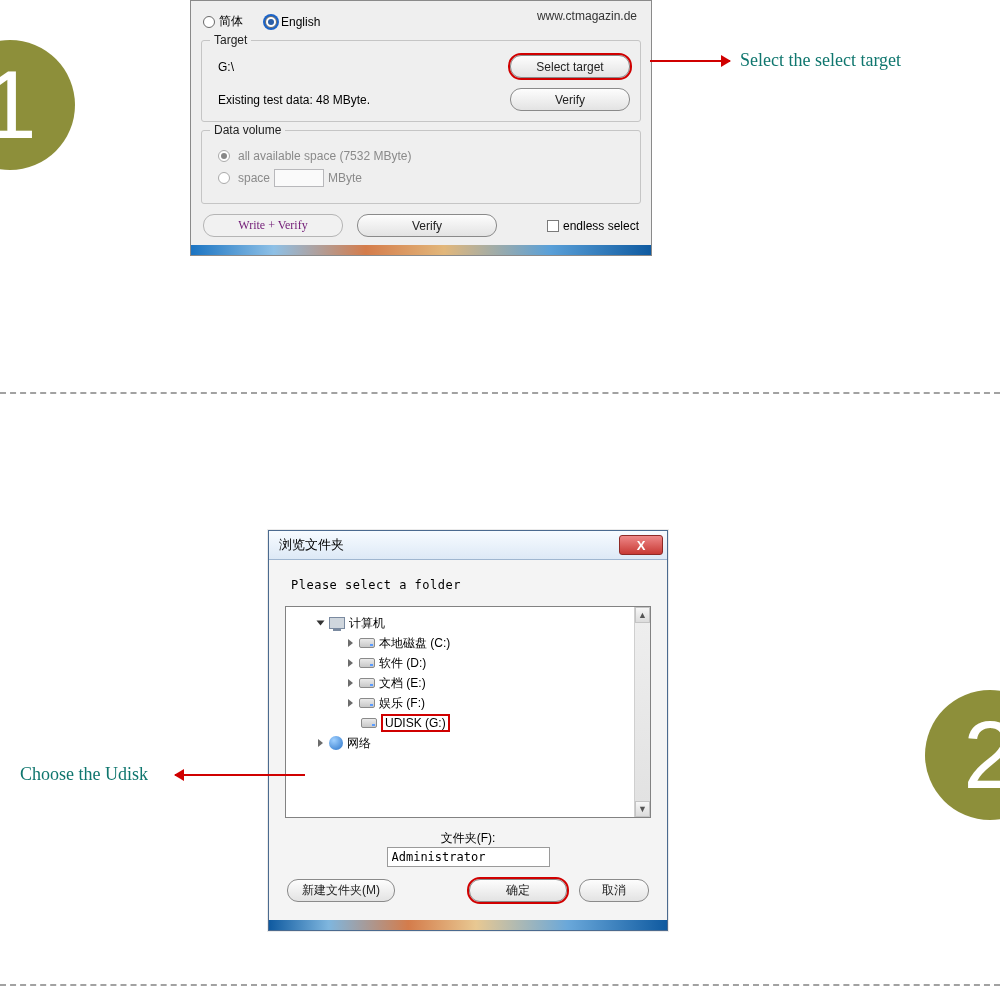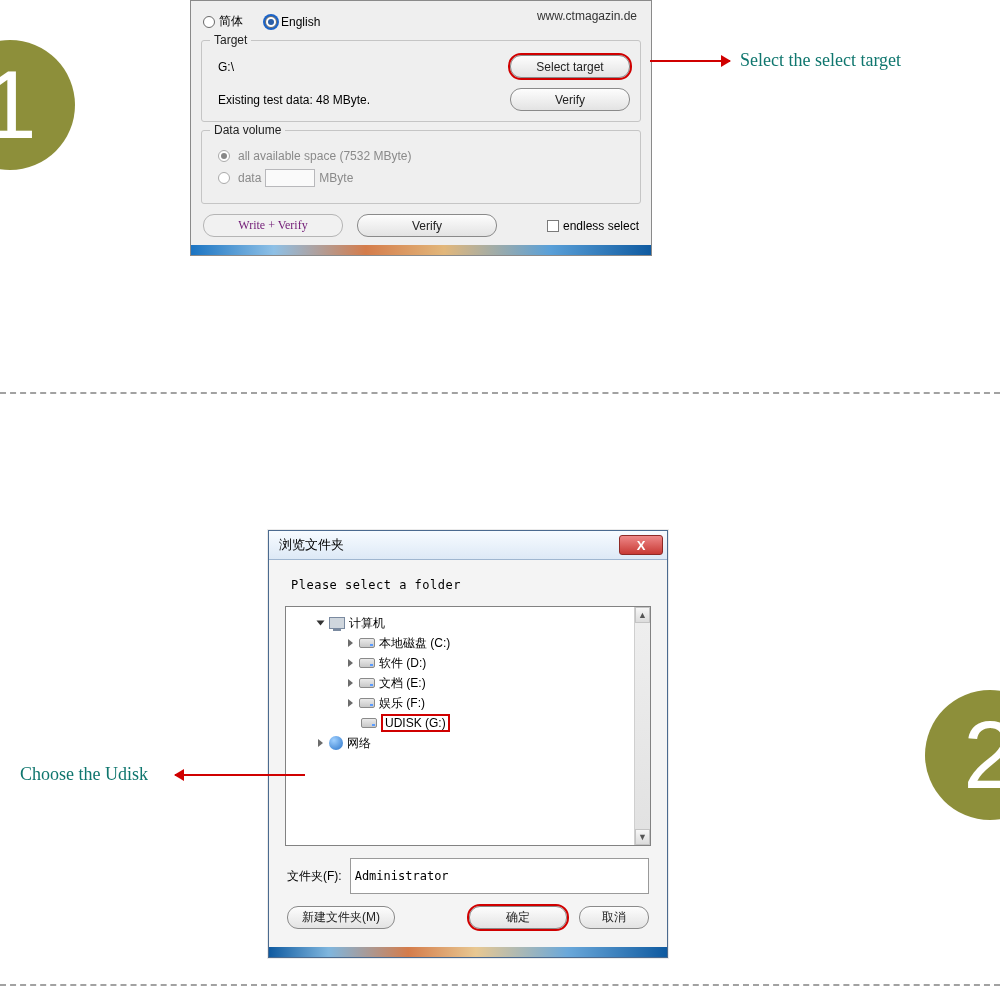--- a/index.html
+++ b/index.html
@@ -126,21 +126,21 @@
   .closebtn {
     width:44px; height:20px; border-radius:3px;
     background: linear-gradient(#e88,#c83a35);
     border:1px solid #8e2a26;
     display:flex; align-items:center; justify-content:center;
     color:#fff; font-weight:bold; font-size:13px; cursor:pointer;
   }
   .dlg-inner { padding:14px 16px 14px 16px; background:#f4f4f4;}
   .prompt { font-family: "NSimSun","SimSun",Consolas,monospace; font-size:12px; margin:4px 0 14px 6px; letter-spacing:.5px;}
   .tree {
-    background:#fff; border:1px solid #828282; height:240px;
+    background:#fff; border:1px solid #828282; height:212px;
     padding:6px 4px 6px 6px; overflow:hidden; position:relative;
     font-size:12px;
   }
   .tree .scrollbar {
     position:absolute; right:0; top:0; bottom:0; width:16px;
     background:linear-gradient(#efefef,#e1e1e1);
     border-left:1px solid #cfcfcf;
   }
   .tree .sbtn { position:absolute; left:0; right:0; height:16px; background:linear-gradient(#f7f7f7,#dcdcdc); border:1px solid #c4c4c4; display:flex;align-items:center;justify-content:center; font-size:9px; color:#555;}
   .tree .sbtn.up{ top:0;} .tree .sbtn.dn{ bottom:0;}
@@ -152,21 +152,21 @@
   }
   .node.open .tw { transform: rotate(90deg); border-left-color:#333;}
   .icn-pc { width:16px;height:12px; background:#cfd6dd; border:1px solid #7a8aa0; position:relative;}
   .icn-pc::after{content:"";position:absolute;left:3px;right:3px;bottom:-3px;height:2px;background:#7a8aa0;}
   .icn-drv { width:16px;height:10px; background:linear-gradient(#eaeaea,#c8c8c8); border:1px solid #8a8a8a; border-radius:2px; position:relative;}
   .icn-drv::after{content:"";position:absolute;right:1px;bottom:1px;width:3px;height:2px;background:#5a9cff;}
   .icn-net { width:14px;height:14px; border-radius:50%; background: radial-gradient(circle at 35% 30%, #9fd0ff,#2b74c9); }
   .indent1{ padding-left:26px;} .indent2{ padding-left:56px;}
   .red-box { border:2px solid #d00000; padding:0 2px; }
 
-  .folder-row { display:flex; align-items:center; gap:8px; margin:12px 2px 12px 2px; }
+  .folder-row { display:flex; align-items:center; margin:12px 2px 12px 2px;flex-direction:column; }
   .folder-row .lbl { font-size:12px; }
   .folder-row input {
     flex:1; height:36px; border:1px solid #9a9a9a; padding:2px 4px;
     font-family: "NSimSun","SimSun",Consolas,monospace; font-size:12px;
     background:#fff;
   }
   .btnrow { display:flex; gap:12px; justify-content:flex-start; padding:0 2px 4px 2px;}
   .btnrow .winbtn{ min-width:108px;}
   .btnrow .winbtn.ok{ min-width:98px;}
   .btnrow .spacer{ flex:1;}
@@ -211,21 +211,21 @@
 
   <div class="groupbox">
     <div class="legend">Data volume</div>
     <div class="dv-body">
       <div class="opt">
         <span class="radio sel"></span>
         <span>all available space (7532 MByte)</span>
       </div>
       <div class="opt">
         <span class="radio"></span>
-        <span>data</span>
+        <span>space</span>
         <input class="tinyinput" style="">
         <span>MByte</span>
       </div>
     </div>
   </div>
 
   <div class="action-row">
     <span class="winbtn disabled">Write + Verify</span>
     <span class="winbtn">Verify</span>
     <label class="row" style="margin-left:auto;">

